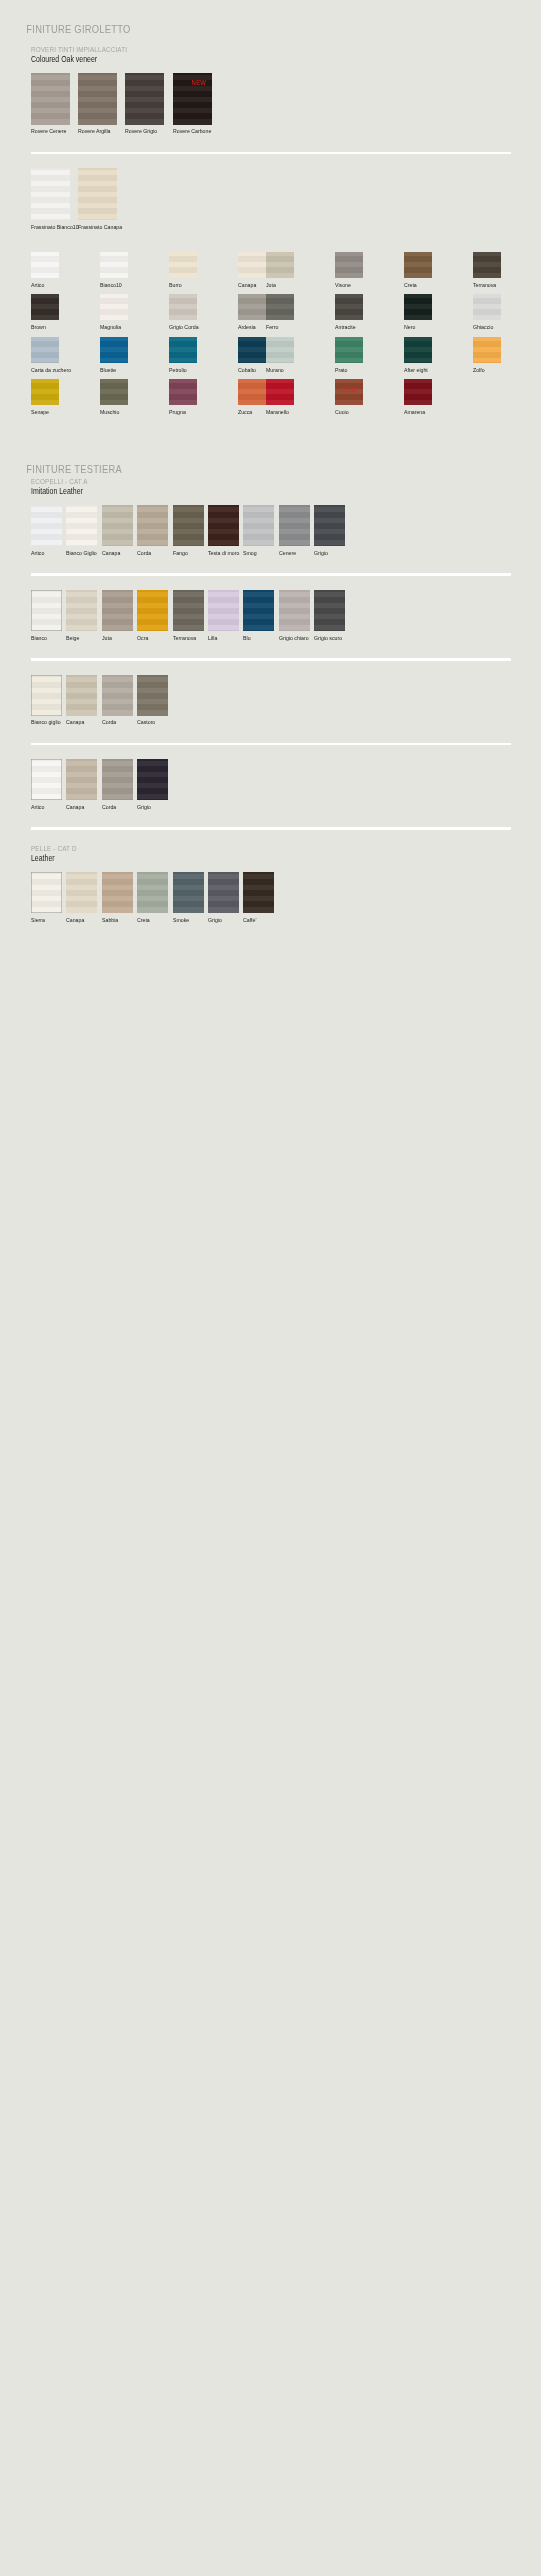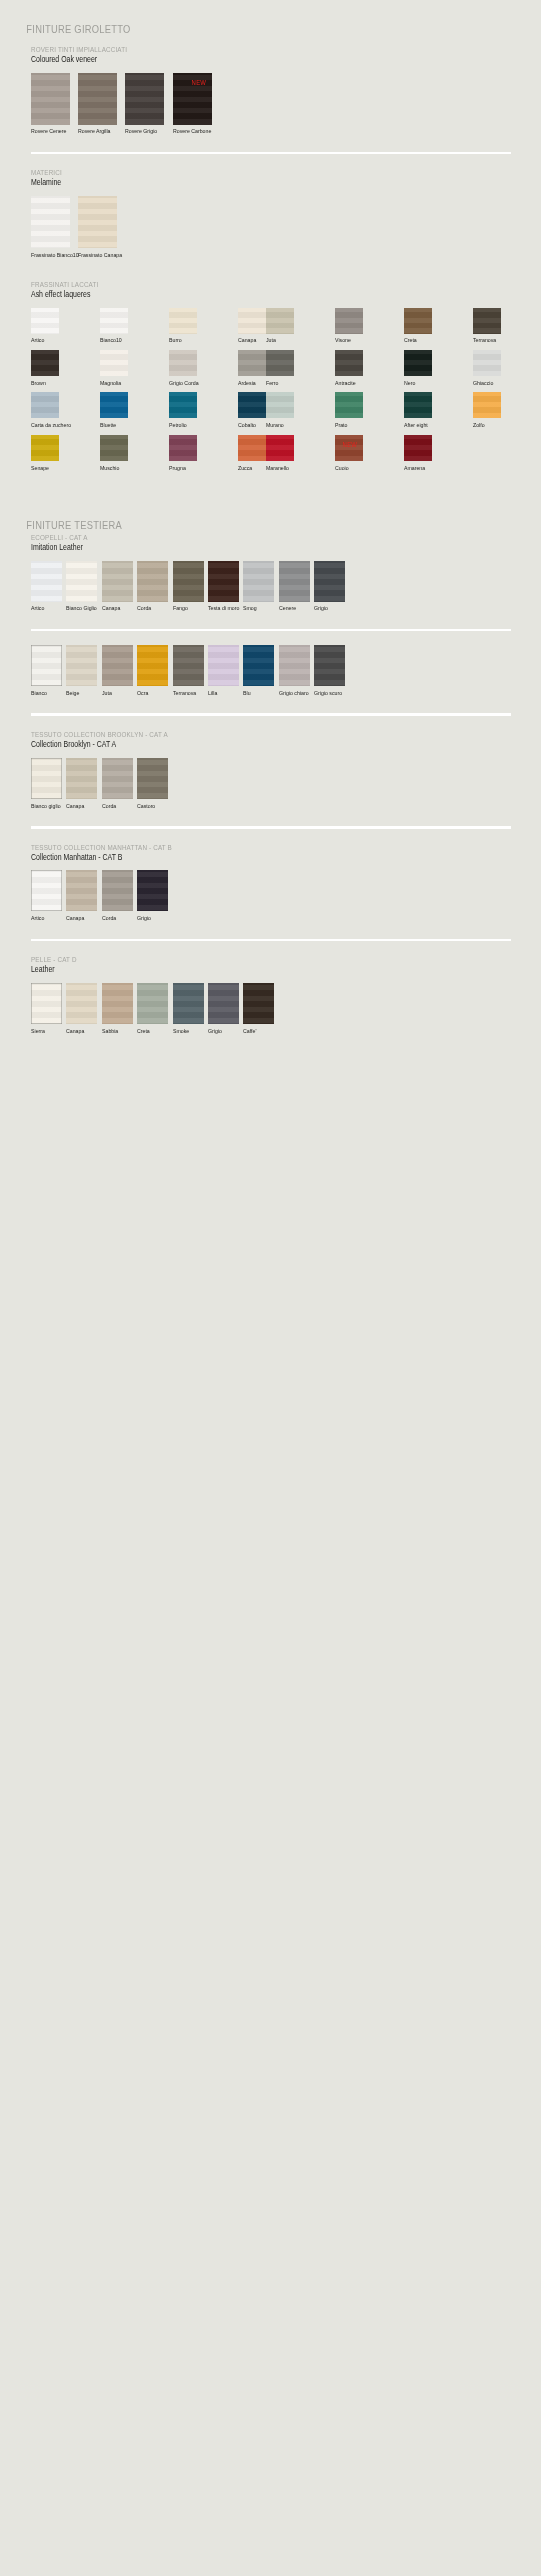--- a/index.html
+++ b/index.html
@@ -169,43 +169,35 @@
             <span class="new-badge">NEW</span>
           </div>
           <div class="label">Rovere Carbone</div>
         </div>
       </div>
   </div>
 
   <div class="divider"></div>
 
   <div class="section">
-    <div class="sect-head">
-      <div class="sect-it">MATERICI</div>
-      <div class="sect-en">Melamine</div>
-    </div>
     <div class="grid grid-melamine" id="grid-melamine">
         <div class="cell">
           <div class="swatch" style="background: repeating-linear-gradient(0deg, rgba(255, 255, 255, 0.055) 0px, rgba(255, 255, 255, 0.055) 0.5px, rgba(0, 0, 0, 0.043) 0.5px, rgba(0, 0, 0, 0.043) 1.1px) rgb(244, 242, 239);"></div>
           <div class="label">Frassinato Bianco10</div>
         </div>
         <div class="cell">
           <div class="swatch" style="background: repeating-linear-gradient(0deg, rgba(255, 255, 255, 0.055) 0px, rgba(255, 255, 255, 0.055) 0.5px, rgba(0, 0, 0, 0.043) 0.5px, rgba(0, 0, 0, 0.043) 1.1px) rgb(232, 220, 199);"></div>
           <div class="label">Frassinato Canapa</div>
         </div>
       </div>
   </div>
 
   <div class="spacer-lg"></div>
 
   <div class="section">
-    <div class="sect-head">
-      <div class="sect-it">FRASSINATI LACCATI</div>
-      <div class="sect-en">Ash effect laqueres</div>
-    </div>
     <div class="grid grid-lacq" id="grid-lacquers">
         <div class="cell">
           <div class="swatch" style="background: repeating-linear-gradient(0deg, rgba(255, 255, 255, 0.055) 0px, rgba(255, 255, 255, 0.055) 0.5px, rgba(0, 0, 0, 0.043) 0.5px, rgba(0, 0, 0, 0.043) 1.1px) rgb(247, 246, 244);"></div>
           <div class="label">Artico</div>
         </div>
         <div class="cell">
           <div class="swatch" style="background: repeating-linear-gradient(0deg, rgba(255, 255, 255, 0.055) 0px, rgba(255, 255, 255, 0.055) 0.5px, rgba(0, 0, 0, 0.043) 0.5px, rgba(0, 0, 0, 0.043) 1.1px) rgb(246, 244, 241);"></div>
           <div class="label">Bianco10</div>
         </div>
         <div class="cell">
@@ -417,24 +409,20 @@
         <div class="cell">
           <div class="swatch" style="background: repeating-linear-gradient(0deg, rgba(255, 255, 255, 0.055) 0px, rgba(255, 255, 255, 0.055) 0.5px, rgba(0, 0, 0, 0.043) 0.5px, rgba(0, 0, 0, 0.043) 1.1px) rgb(74, 74, 74);"></div>
           <div class="label">Grigio scuro</div>
         </div>
       </div>
   </div>
 
   <div class="divider"></div>
 
   <div class="section">
-    <div class="sect-head">
-      <div class="sect-it">TESSUTO COLLECTION BROOKLYN - CAT A</div>
-      <div class="sect-en">Collection Brooklyn - CAT A</div>
-    </div>
     <div class="grid grid-fab" id="grid-brooklyn">
         <div class="cell">
           <div class="swatch outlined" style="background: repeating-linear-gradient(0deg, rgba(255, 255, 255, 0.055) 0px, rgba(255, 255, 255, 0.055) 0.5px, rgba(0, 0, 0, 0.043) 0.5px, rgba(0, 0, 0, 0.043) 1.1px) rgb(240, 235, 223);"></div>
           <div class="label">Bianco giglio</div>
         </div>
         <div class="cell">
           <div class="swatch" style="background: repeating-linear-gradient(0deg, rgba(255, 255, 255, 0.055) 0px, rgba(255, 255, 255, 0.055) 0.5px, rgba(0, 0, 0, 0.043) 0.5px, rgba(0, 0, 0, 0.043) 1.1px) rgb(205, 196, 177);"></div>
           <div class="label">Canapa</div>
         </div>
         <div class="cell">
@@ -444,24 +432,20 @@
         <div class="cell">
           <div class="swatch" style="background: repeating-linear-gradient(0deg, rgba(255, 255, 255, 0.055) 0px, rgba(255, 255, 255, 0.055) 0.5px, rgba(0, 0, 0, 0.043) 0.5px, rgba(0, 0, 0, 0.043) 1.1px) rgb(125, 118, 103);"></div>
           <div class="label">Castoro</div>
         </div>
       </div>
   </div>
 
   <div class="divider"></div>
 
   <div class="section">
-    <div class="sect-head">
-      <div class="sect-it">TESSUTO COLLECTION MANHATTAN - CAT B</div>
-      <div class="sect-en">Collection Manhattan - CAT B</div>
-    </div>
     <div class="grid grid-fab" id="grid-manhattan">
         <div class="cell">
           <div class="swatch outlined" style="background: repeating-linear-gradient(0deg, rgba(255, 255, 255, 0.055) 0px, rgba(255, 255, 255, 0.055) 0.5px, rgba(0, 0, 0, 0.043) 0.5px, rgba(0, 0, 0, 0.043) 1.1px) rgb(247, 246, 243);"></div>
           <div class="label">Artico</div>
         </div>
         <div class="cell">
           <div class="swatch" style="background: repeating-linear-gradient(0deg, rgba(255, 255, 255, 0.055) 0px, rgba(255, 255, 255, 0.055) 0.5px, rgba(0, 0, 0, 0.043) 0.5px, rgba(0, 0, 0, 0.043) 1.1px) rgb(197, 185, 167);"></div>
           <div class="label">Canapa</div>
         </div>
         <div class="cell">

